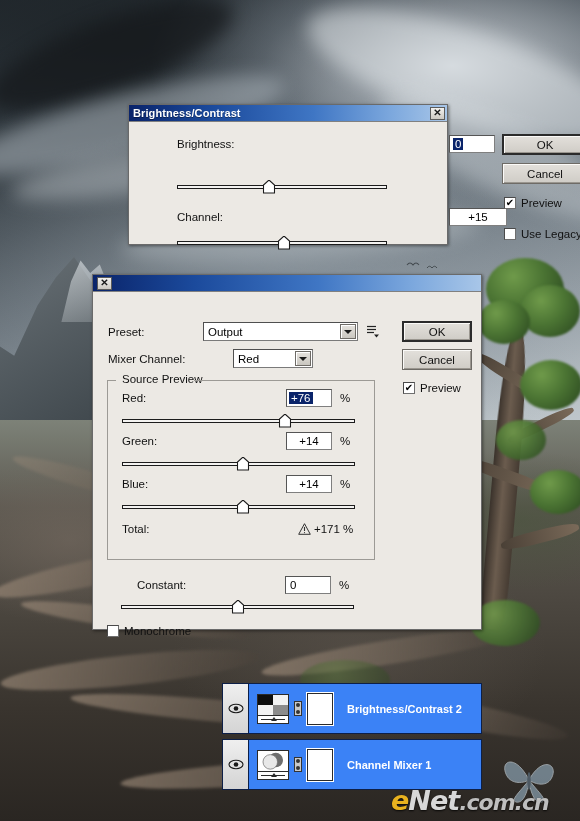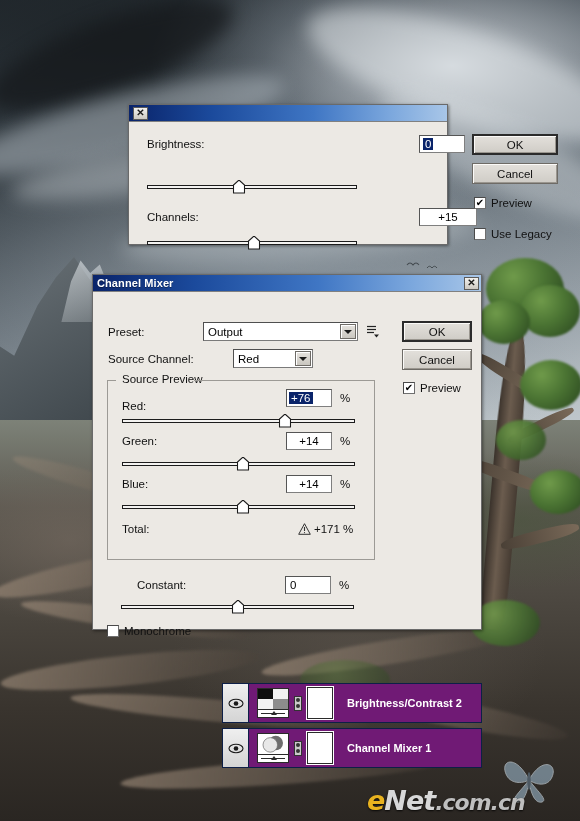--- a/index.html
+++ b/index.html
@@ -107,21 +107,21 @@
   .f7 { left: 470px; top: 600px; width: 70px; height: 46px; opacity:.85; }
   .f8 { left: 300px; top: 660px; width: 90px; height: 40px; opacity:.45;
         background: radial-gradient(circle at 40% 35%, #5d7f3e, #2b4320); }
 
   .birds { position: absolute; left: 405px; top: 258px; width: 40px; height: 14px; opacity: .75; }
 
   .butterfly { position: absolute; left: 498px; top: 752px; width: 62px; height: 52px; opacity: .9; }
 
   
   .watermark {
-    position: absolute; left: 367px; top: 787px;
+    position: absolute; left: 391px; top: 787px;
     font-family: "DejaVu Sans", sans-serif;
     font-weight: bold; font-style: italic;
     font-size: 27px;
     letter-spacing: -1px;
     line-height: 1;
     white-space: nowrap;
     text-shadow: 0 1px 2px rgba(0,0,0,.8);
   }
   .wm-e { color: #e8b21f; }
   .wm-net { color: #d8d8d8; }
@@ -245,23 +245,23 @@
     font-size:11.5px; color:#111; background:#ece9e4; padding:0 4px;
     font-family: "Liberation Sans", sans-serif;
   }
 
   .preset-icon { width: 14px; height: 14px; }
 
   
   .layers { position: absolute; }
   .layer-row {
     display: flex; align-items: center;
-    background: #701a75;
+    background: #3b82f6;
     border: 1px solid #0d1f47;
-    height: 40px;
+    height: 51px;
     margin-bottom: 5px;
   }
   .eye-cell {
     width: 26px; height: 100%;
     background: linear-gradient(180deg,#efefef,#d4d4d4);
     border-right: 1px solid #0d1f47;
     display:flex; align-items:center; justify-content:center;
   }
   .thumb-cell { display:flex; align-items:center; padding-left:8px; gap:5px; }
   .adj-thumb {
@@ -343,41 +343,42 @@
     </svg>
 
     <div class="watermark">
       <span class="wm-e">e</span><span class="wm-net">Net</span><span class="wm-dom">.com.cn</span>
     </div>
   </div>
 
   <div class="dialog" style="left:128px; top:104px; width:320px; height:141px;">
 
     <div class="titlebar">
+      <div class="title">Brightness/Contrast</div>
       <div class="close-btn">✕</div>
     </div>
 
-    <div class="dlg-body" style="padding:10px 24px 8px 16px;">
+    <div class="dlg-body" style="padding:10px 24px 8px 16px;margin-left:30px;">
 
       <div style="position:absolute; left:18px; top:16px;" class="lbl">Brightness:</div>
 
       <div class="numfield sel" style="position:absolute; left:290px; top:13px; width:46px; justify-content:flex-start; padding-left:3px;">
         <span class="selv">0</span>
       </div>
 
       <div class="slider" id="bc-bright-slider" style="position:absolute; left:18px; top:58px; width:210px;">
         <div class="track"></div>
         <div class="thumb" style="left: 44%;">
           <svg width="13" height="14" viewBox="0 0 13 14">
               <polygon points="6.5,0 12,5 12,13 1,13 1,5" fill="#ffffff" stroke="#1c1c1c" stroke-width="1.1"></polygon>
             </svg>
         </div>
       </div>
 
-      <div style="position:absolute; left:18px; top:89px;" class="lbl">Channels:</div>
+      <div style="position:absolute; left:18px; top:89px;" class="lbl">Channel:</div>
 
       <div class="numfield" style="position:absolute; left:290px; top:86px; width:58px;">+15</div>
 
       <div class="slider" id="bc-contrast-slider" style="position:absolute; left:18px; top:114px; width:210px;">
         <div class="track"></div>
         <div class="thumb" style="left: 51%;">
           <svg width="13" height="14" viewBox="0 0 13 14">
               <polygon points="6.5,0 12,5 12,13 1,13 1,5" fill="#ffffff" stroke="#1c1c1c" stroke-width="1.1"></polygon>
             </svg>
         </div>
@@ -396,21 +397,20 @@
         <span class="checkbox"></span>
         <span class="lbl">Use Legacy</span>
       </div>
 
     </div>
   </div>
 
   <div class="dialog" style="left:92px; top:274px; width:390px; height:356px;">
 
     <div class="titlebar">
-      <div class="title">Channel Mixer</div>
       <div class="close-btn">✕</div>
     </div>
 
     <div class="dlg-body" style="padding:0;">
 
       <div class="lbl" style="position:absolute; left:15px; top:34px;">Preset:</div>
 
       <div class="combo" style="position:absolute; left:110px; top:30px; width:155px;">
         <span>Output</span>
         <span class="arrowbox">
@@ -420,33 +420,33 @@
 
       <svg class="preset-icon" style="position:absolute; left:273px; top:32px;" viewBox="0 0 14 14">
         <g stroke="#222" stroke-width="1.2">
           <line x1="1" y1="2.5" x2="10" y2="2.5"></line>
           <line x1="1" y1="5.5" x2="10" y2="5.5"></line>
           <line x1="1" y1="8.5" x2="8" y2="8.5"></line>
         </g>
         <polygon points="8,10.5 13,10.5 10.5,13.5" fill="#222"></polygon>
       </svg>
 
-      <div class="lbl" style="position:absolute; left:15px; top:61px;">Source Channel:</div>
+      <div class="lbl" style="position:absolute; left:15px; top:61px;">Mixer Channel:</div>
 
       <div class="combo" style="position:absolute; left:140px; top:57px; width:80px;">
         <span>Red</span>
         <span class="arrowbox">
             <i class="tri-down"></i>
           </span>
       </div>
 
       <div class="groupbox" style="position:absolute; left:14px; top:88px; width:268px; height:180px;">
         <div class="gb-title">Source Preview</div>
 
-        <div class="lbl" style="position:absolute; left:14px; top:12px;margin-top:8px;">Red:</div>
+        <div class="lbl" style="position:absolute; left:14px; top:12px;">Red:</div>
         <div class="numfield sel" style="position:absolute; left:178px; top:9px; width:46px; justify-content:flex-start; padding-left:2px;">
           <span class="selv">+76</span>
         </div>
         <div class="lbl" style="position:absolute; left:232px; top:12px;">%</div>
         <div class="slider" id="cm-red-slider" style="position:absolute; left:14px; top:34px; width:233px;">
           <div class="track"></div>
           <div class="thumb" style="left: 70%;">
             <svg width="13" height="14" viewBox="0 0 13 14">
                 <polygon points="6.5,0 12,5 12,13 1,13 1,5" fill="#ffffff" stroke="#1c1c1c" stroke-width="1.1"></polygon>
               </svg>

